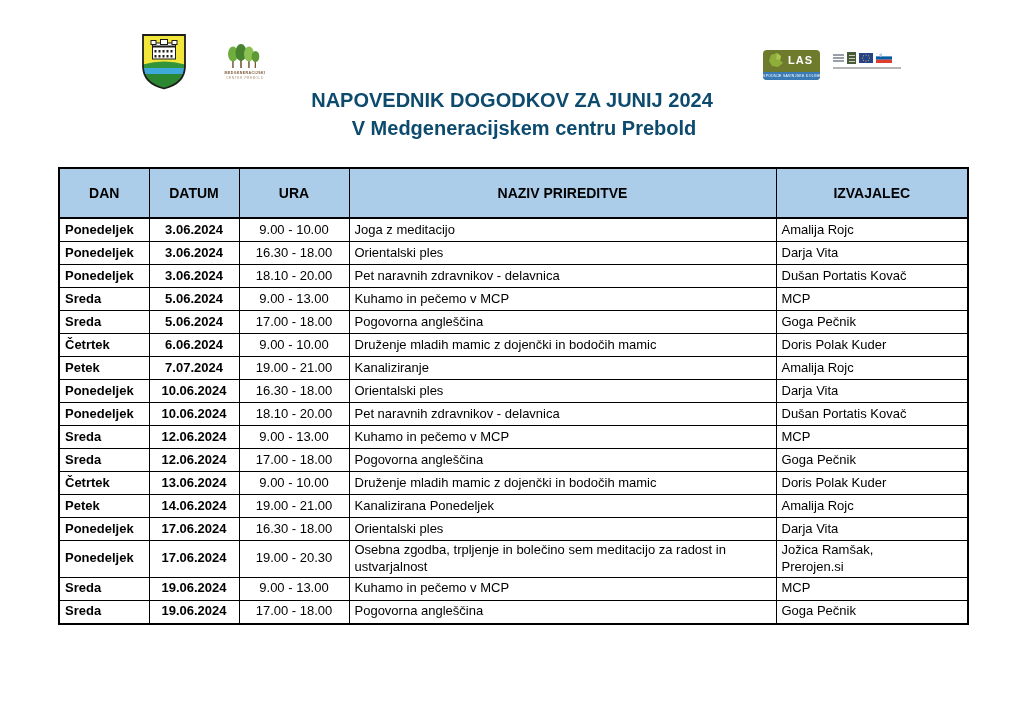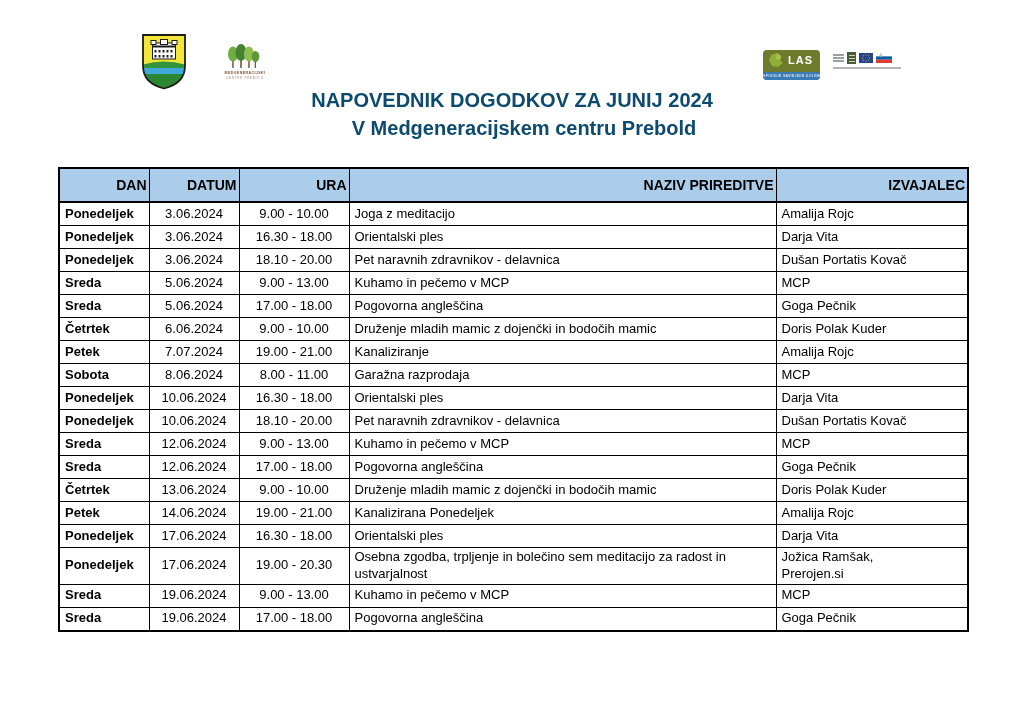--- a/index.html
+++ b/index.html
@@ -42,29 +42,29 @@
   .title-1 { top: 89px; }
   .title-2 { top: 117px; padding-left: 12px; }
   
   .events-table {
     position: absolute; left: 58px; top: 167px;
     width: 909px; border-collapse: collapse; table-layout: fixed;
     border: 2px solid #000; font-size: 13px; color: #000;
   }
   .events-table th {
     background: #abcdea; border: 1px solid #000; border-bottom: 2px solid #000;
-    height: 24px; font-size: 14px; font-weight: bold; text-align: right;
-    padding: 4px 2px;
+    height: 24px; font-size: 14px; font-weight: bold; text-align: center;
+    padding: 12px 2px;
   }
   .events-table td {
     border: 1px solid #000; height: 20px; padding: 1px 5px;
     vertical-align: middle; line-height: 1.3;
   }
   .events-table td:nth-child(1) { font-weight: bold; }
-  .events-table td:nth-child(2) { font-weight: normal; text-align: center; }
+  .events-table td:nth-child(2) { font-weight: bold; text-align: center; }
   .events-table td:nth-child(3) { text-align: center; }
   .events-table td:nth-child(5) { white-space: pre-line; }
 </style>
 </head>
 <body>
 
 <div class="page">
 
   <svg class="coat" width="50" height="59" viewBox="0 0 50 59">
     <defs>
@@ -223,27 +223,20 @@
           <td>Doris Polak Kuder</td>
         </tr>
         <tr>
           <td>Petek</td>
           <td>7.07.2024</td>
           <td>19.00 - 21.00</td>
           <td>Kanaliziranje</td>
           <td>Amalija Rojc</td>
         </tr>
         <tr>
-          <td>Sobota</td>
-          <td>8.06.2024</td>
-          <td>8.00 - 11.00</td>
-          <td>Garažna razprodaja</td>
-          <td>MCP</td>
-        </tr>
-        <tr>
           <td>Ponedeljek</td>
           <td>10.06.2024</td>
           <td>16.30 - 18.00</td>
           <td>Orientalski ples</td>
           <td>Darja Vita</td>
         </tr>
         <tr>
           <td>Ponedeljek</td>
           <td>10.06.2024</td>
           <td>18.10 - 20.00</td>

